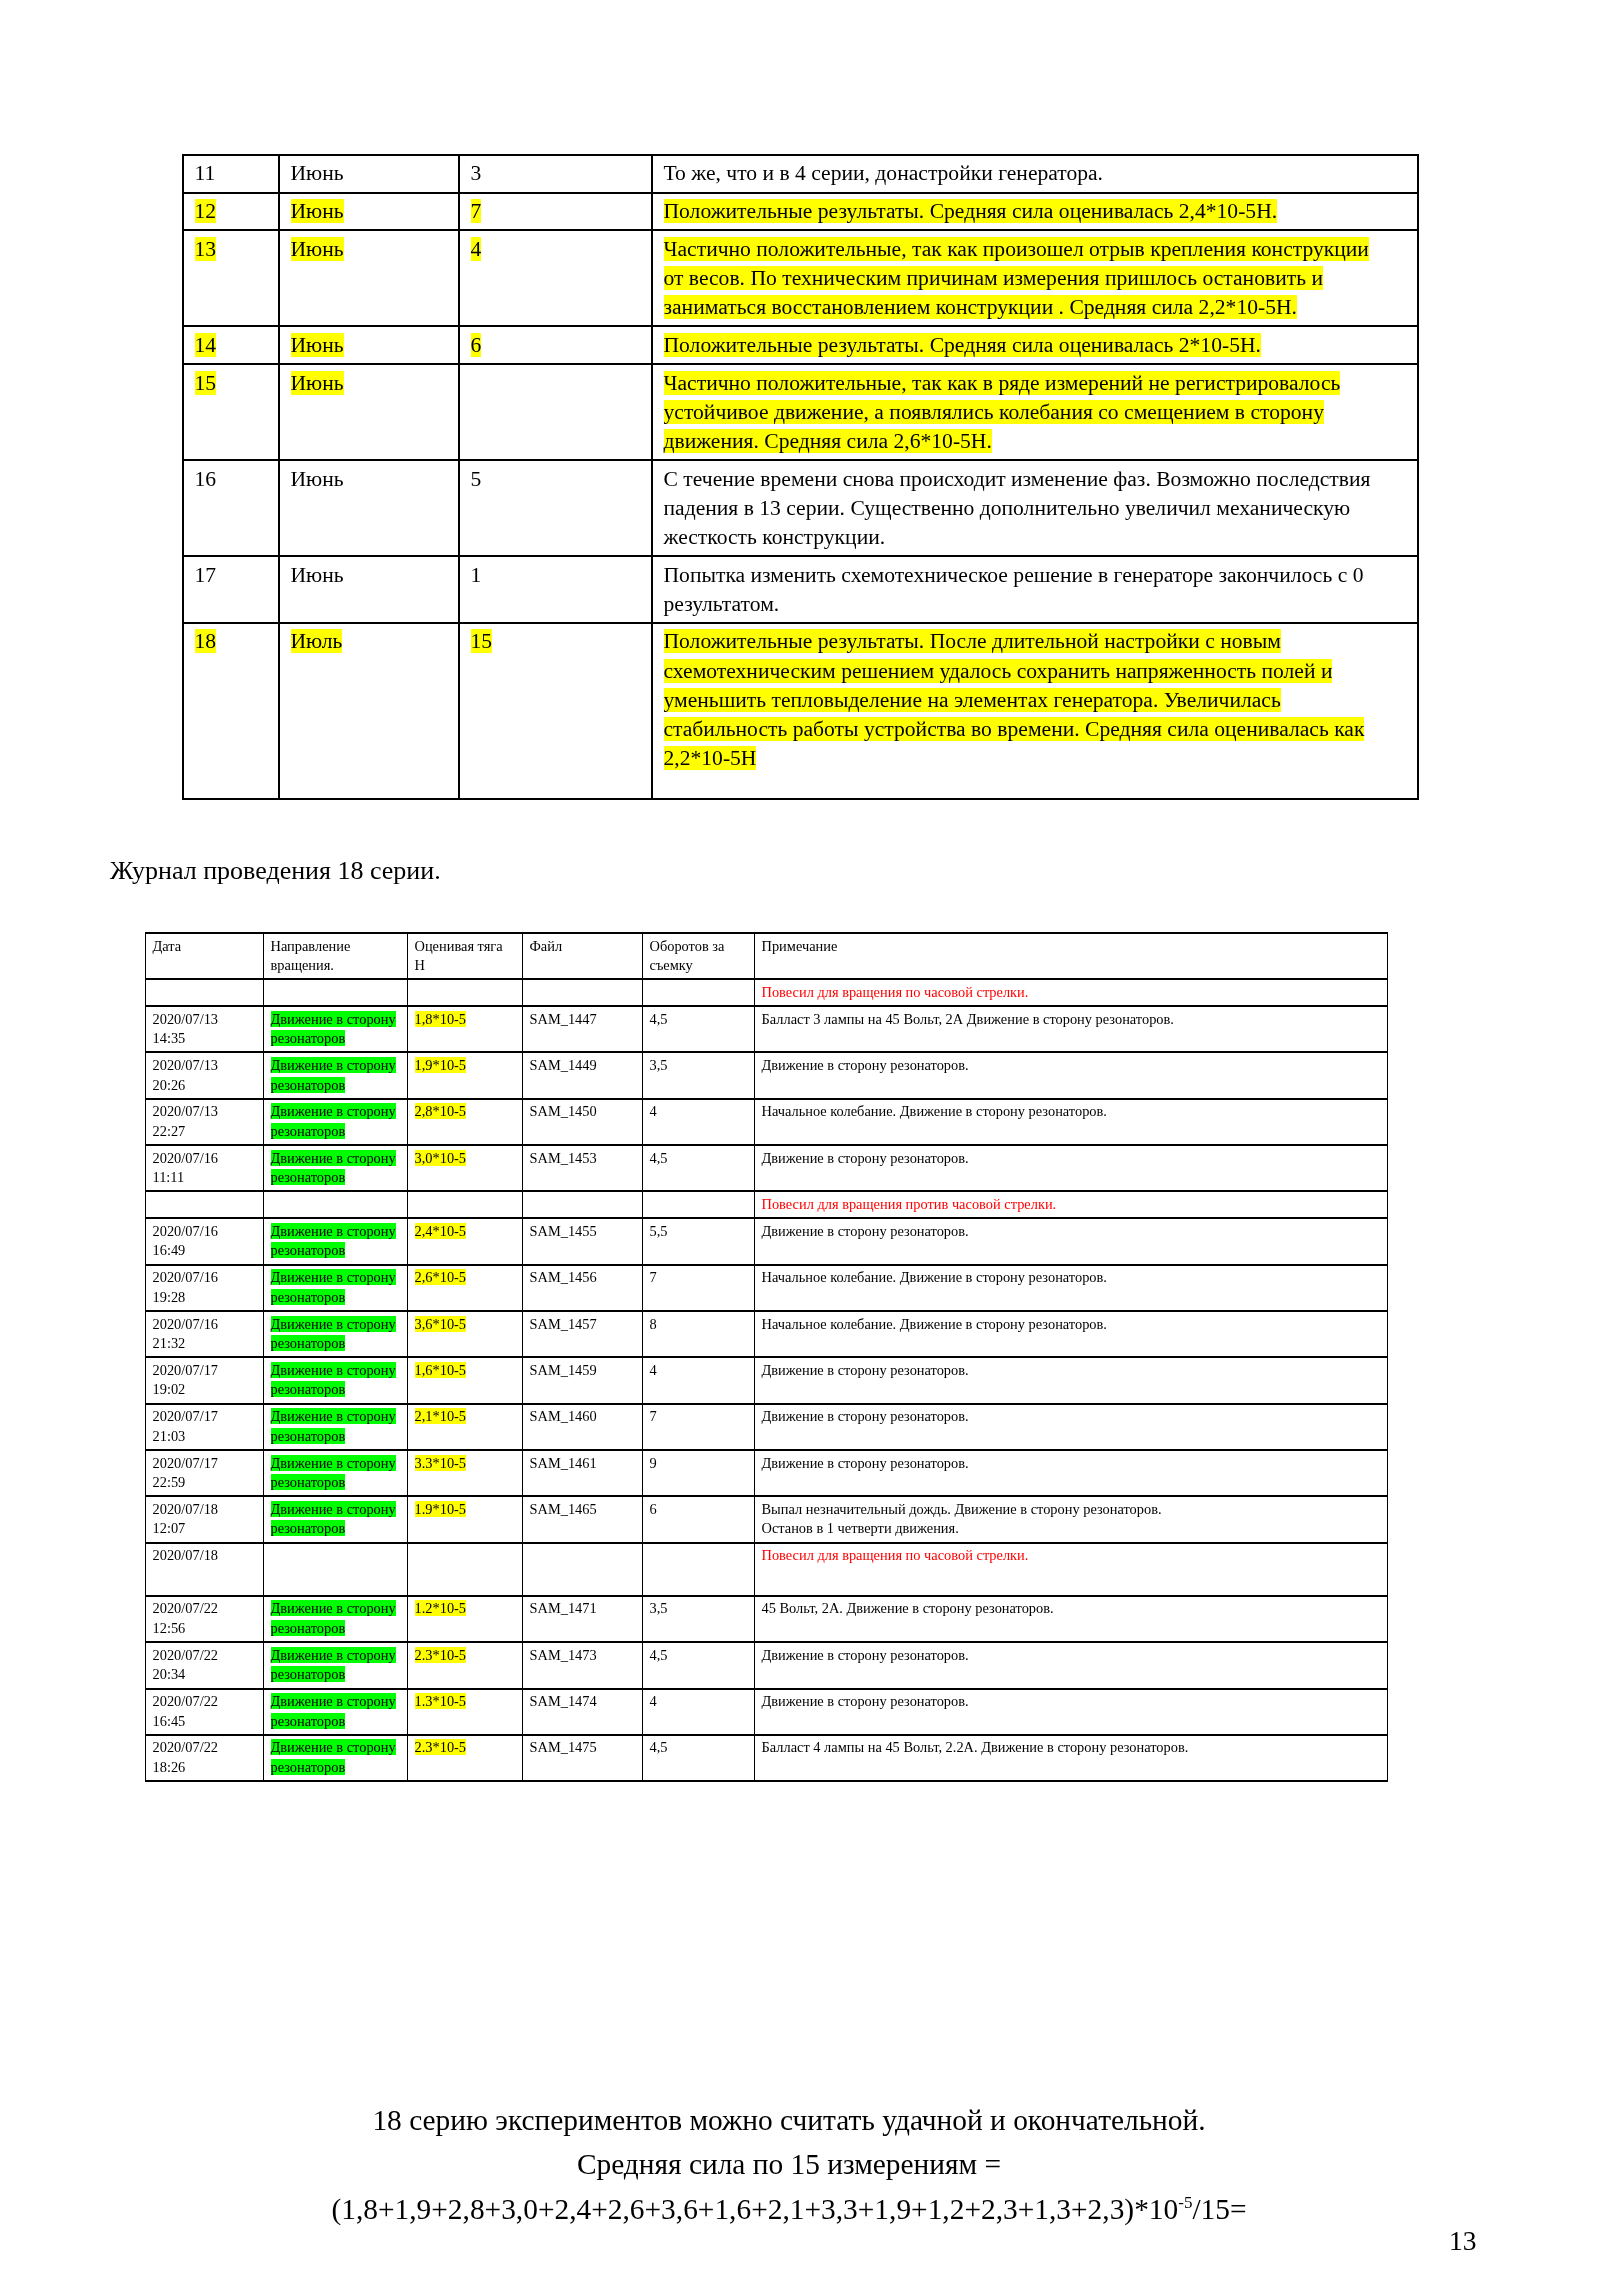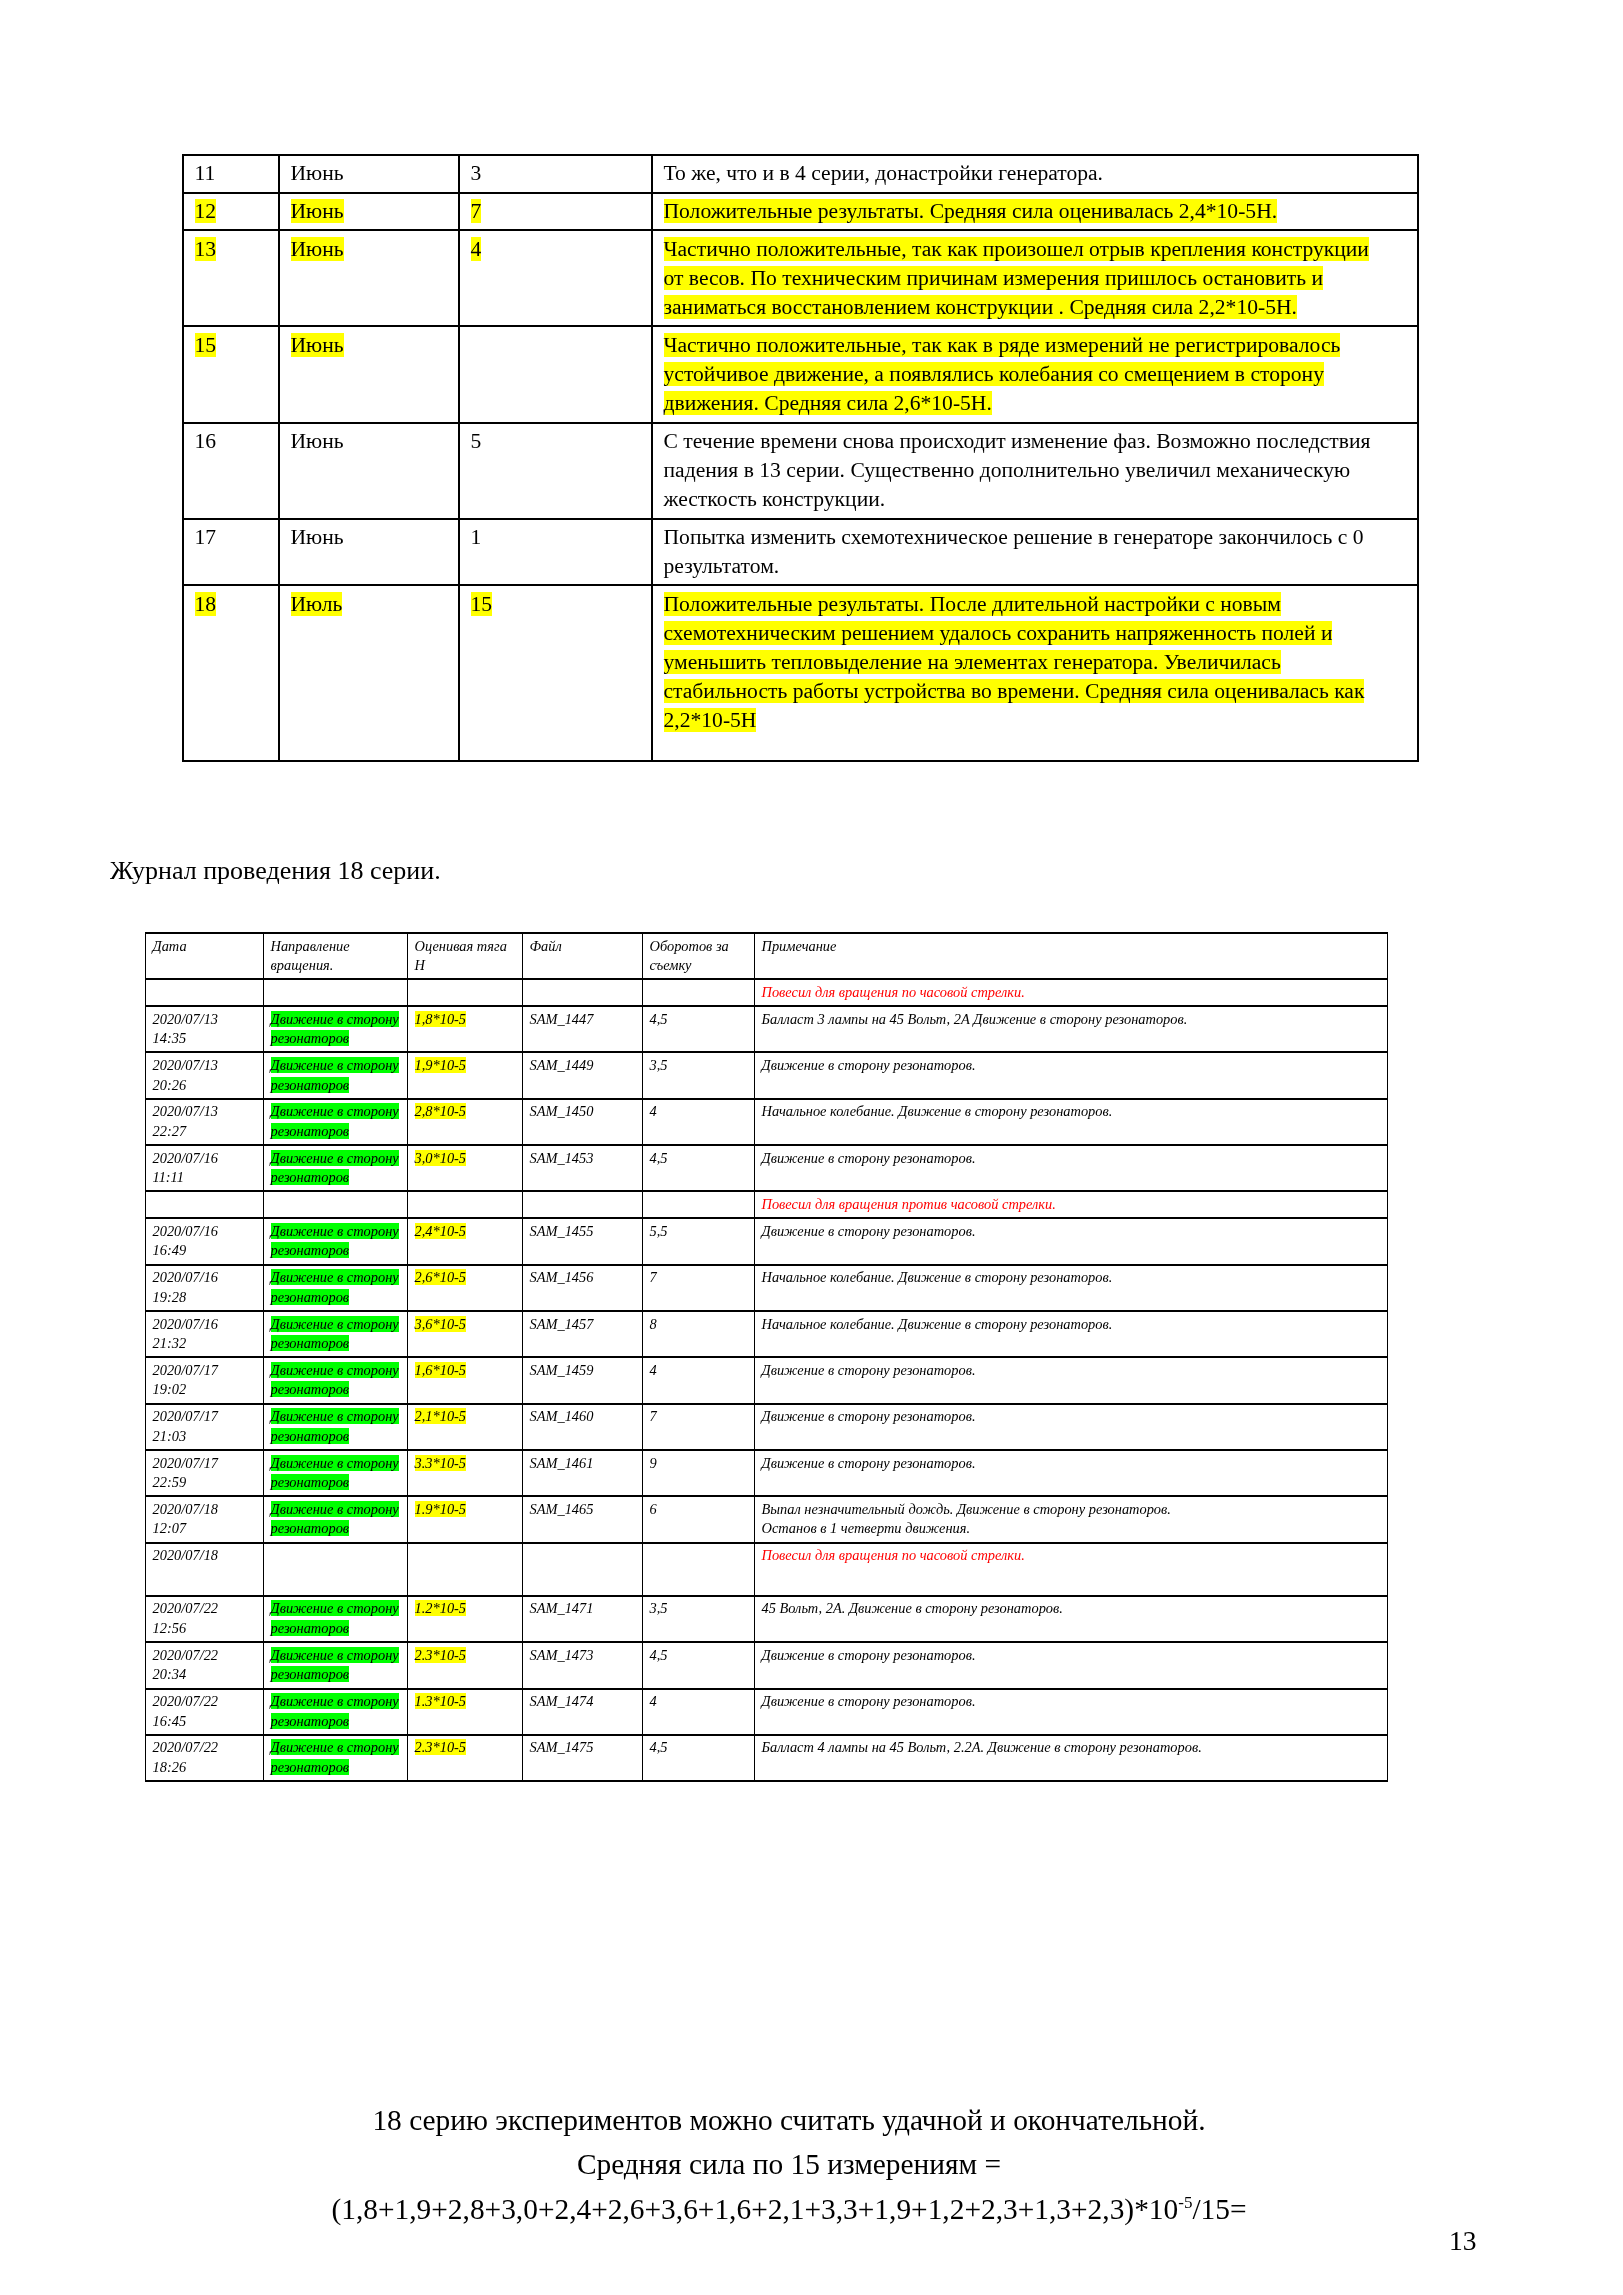--- a/index.html
+++ b/index.html
@@ -23,21 +23,20 @@
   
   .journal-title {
     position:absolute; left:110px; top:856px; margin:0;
     font-size:26px; font-weight:normal;
   }
   
   .t2 {
     position:absolute; left:145px; top:932px; width:1243px;
     border-collapse:collapse; font-size:14.4px; line-height:1.36;
     table-layout:fixed;
-    font-style:italic;
   }
   .t2 th, .t2 td {
     border:2.6px solid #000; border-left-width:1.3px; border-right-width:1.3px;
     vertical-align:top; text-align:left; font-weight:normal;
     padding:2.6px 6.5px; white-space:pre-line; word-wrap:break-word;
   }
   .t2 tr.spacer-note td { padding-bottom:29px; }
   
   .hl-y { background:var(--hl-y, #ffff00); }
   .hl-g { background:var(--hl-g, #00ff00); }
@@ -76,20 +75,26 @@
           <td><span class="hl-y">12</span></td>
           <td><span class="hl-y">Июнь</span></td>
           <td><span class="hl-y">7</span></td>
           <td class="note-cell"><span class="hl-y">Положительные результаты. Средняя сила оценивалась 2,4*10-5Н.</span></td>
         </tr>
         <tr>
           <td><span class="hl-y">13</span></td>
           <td><span class="hl-y">Июнь</span></td>
           <td><span class="hl-y">4</span></td>
           <td class="note-cell"><span class="hl-y">Частично положительные, так как произошел отрыв крепления конструкции от весов. По техническим причинам измерения пришлось остановить и заниматься восстановлением конструкции . Средняя сила 2,2*10-5Н.</span></td>
+        </tr>
+        <tr>
+          <td><span class="hl-y">14</span></td>
+          <td><span class="hl-y">Июнь</span></td>
+          <td><span class="hl-y">6</span></td>
+          <td class="note-cell"><span class="hl-y">Положительные результаты. Средняя сила оценивалась 2*10-5Н.</span></td>
         </tr>
         <tr>
           <td><span class="hl-y">15</span></td>
           <td><span class="hl-y">Июнь</span></td>
           <td></td>
           <td class="note-cell"><span class="hl-y">Частично положительные, так как в ряде измерений не регистрировалось устойчивое движение, а появлялись колебания со смещением в сторону движения. Средняя сила 2,6*10-5Н.</span></td>
         </tr>
         <tr>
           <td><span>16</span></td>
           <td><span>Июнь</span></td>

